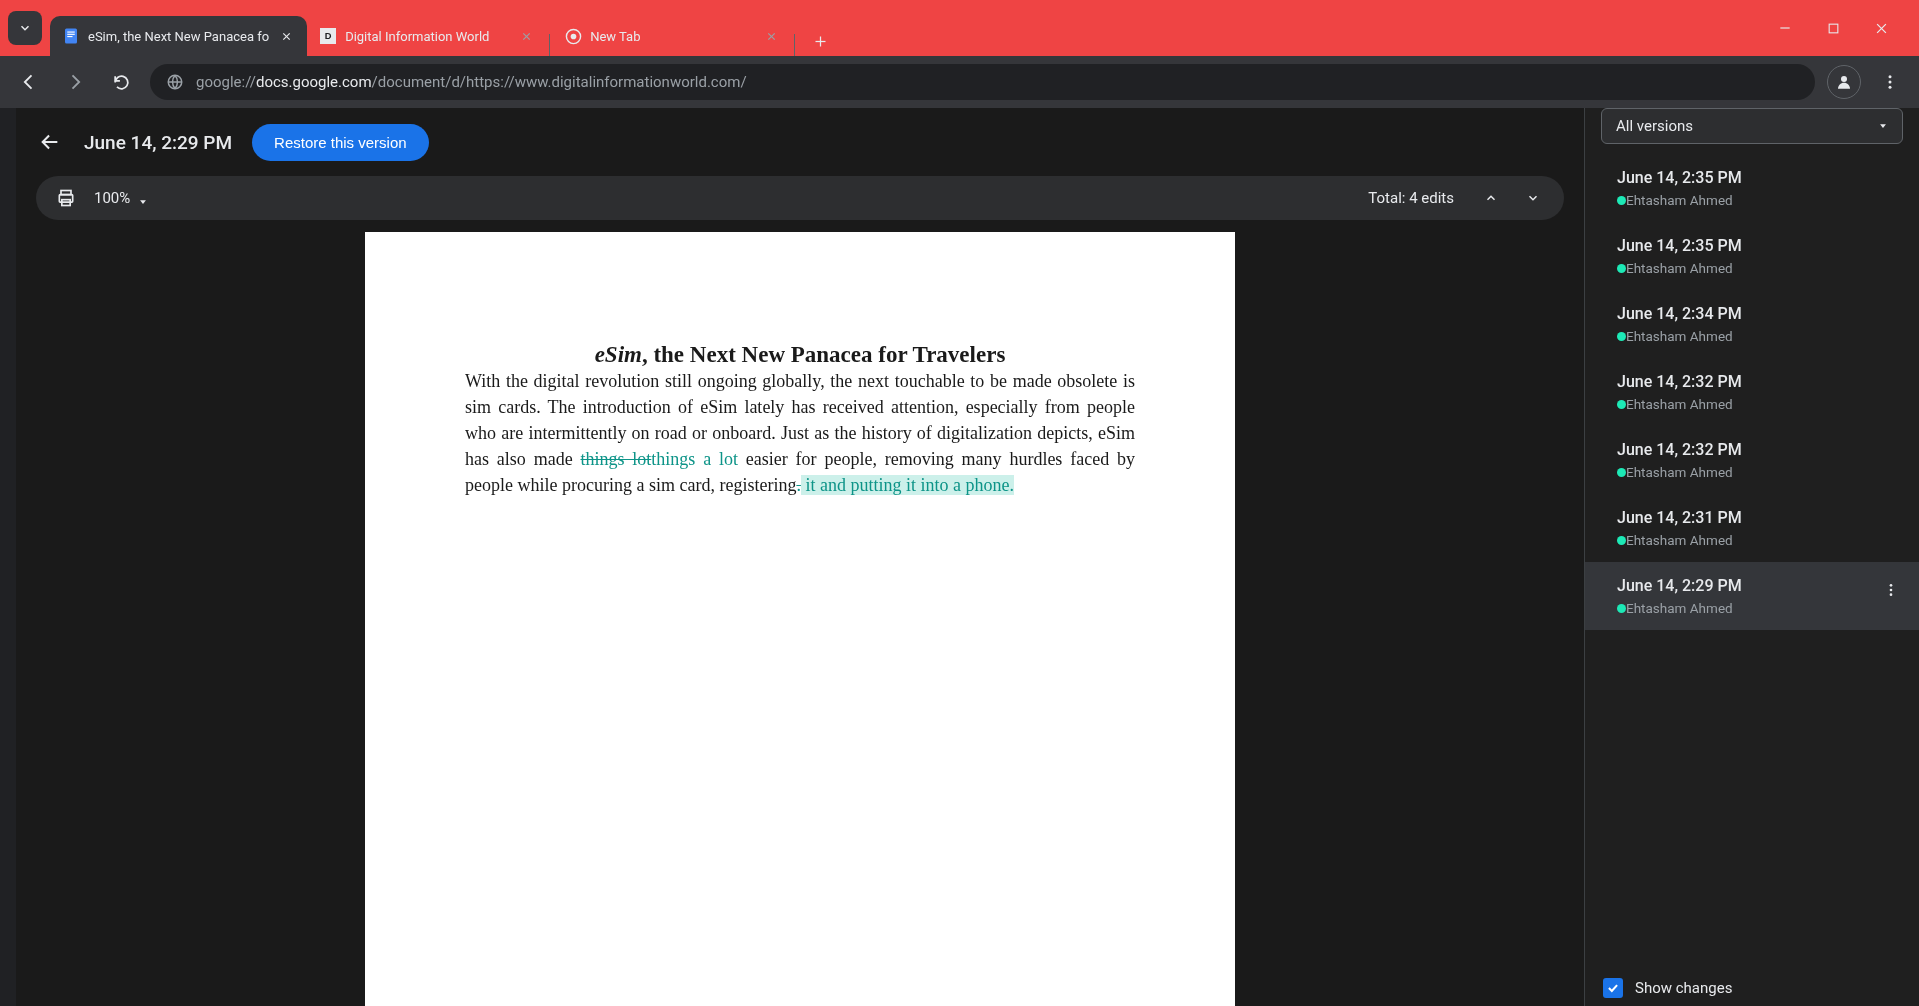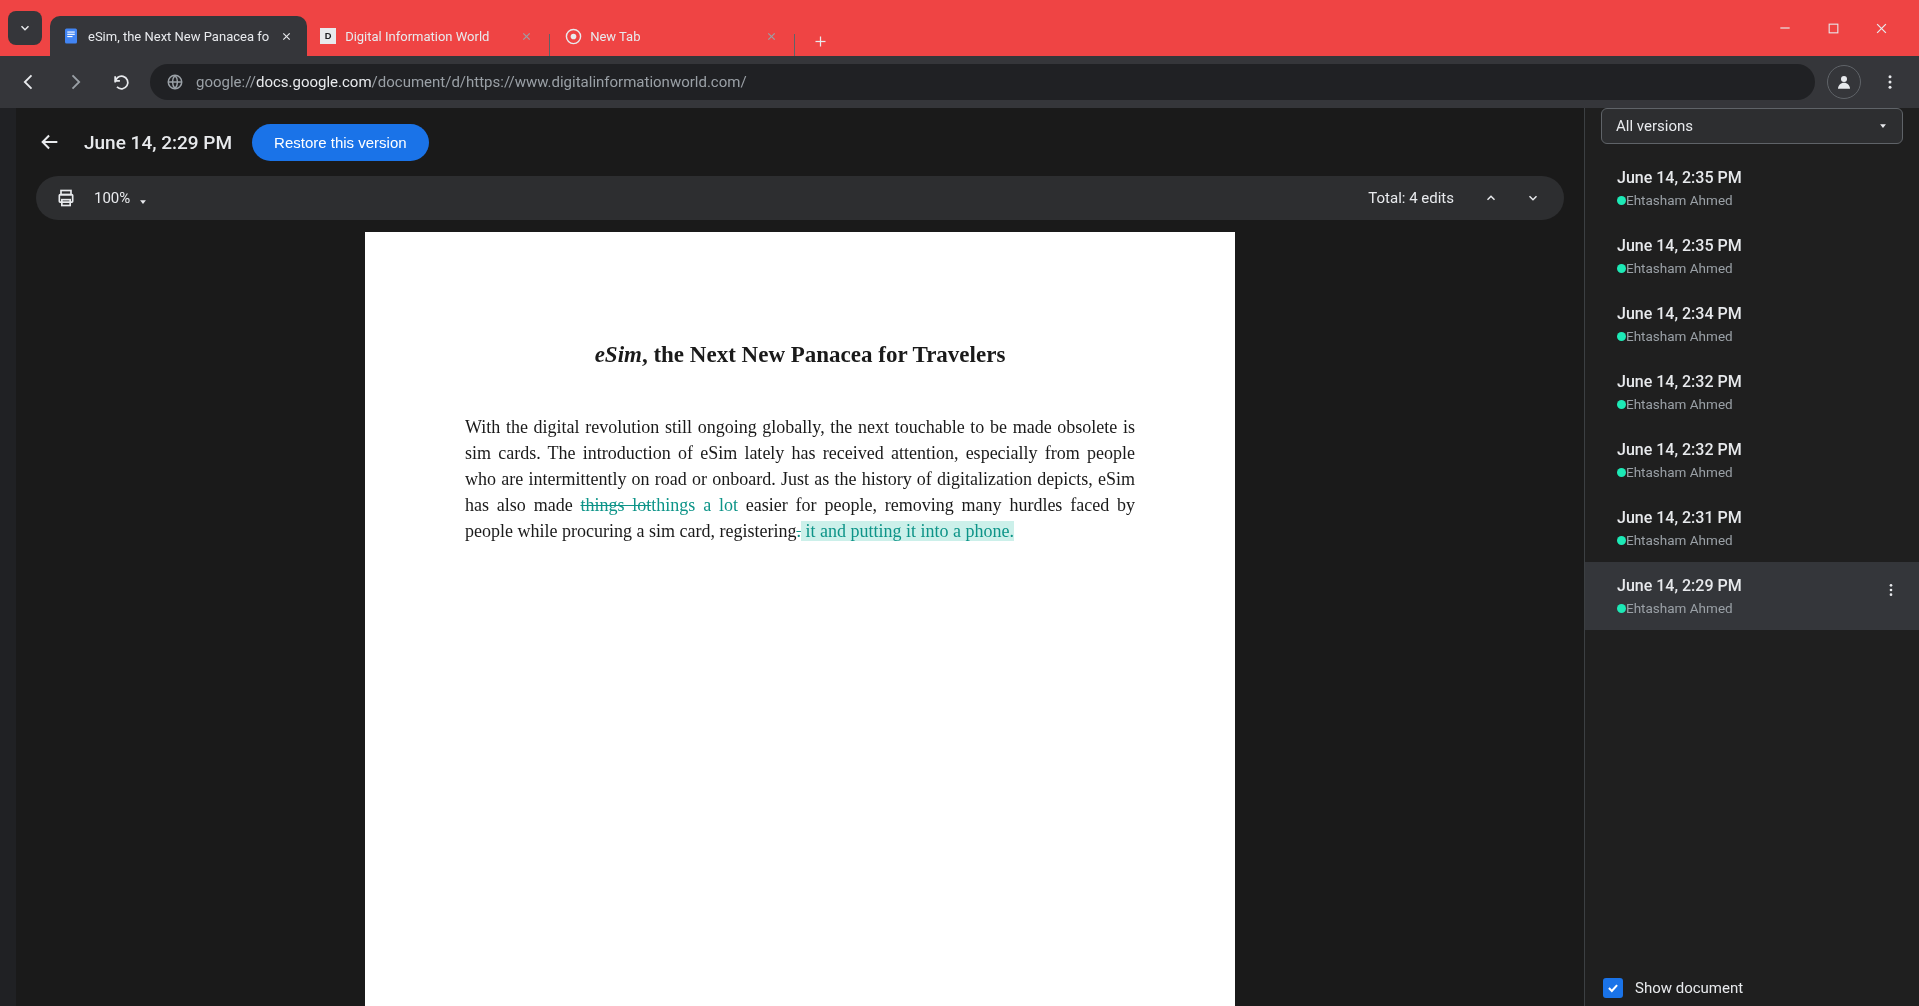--- a/index.html
+++ b/index.html
@@ -233,21 +233,20 @@
   min-height: 1100px;
   background: #fff;
   color: #000;
   padding: 110px 100px 80px 100px;
   font-family: Georgia, 'Times New Roman', serif;
 }
 .page-title {
   text-align: center;
   font-size: 23px;
   font-weight: 700;
-  margin-bottom: 46px;
   color: #1a1a1a;
 }
 .page-title .italic { font-style: italic; }
 .page-body {
   font-size: 18px;
   line-height: 1.45;
   text-align: justify;
   color: #1a1a1a;
 }
 .del {
@@ -590,16 +589,16 @@
             </svg>
           </div>
         </div>
       </div>
     <div class="sidebar-footer">
       <div class="checkbox">
         <svg width="14" height="14" viewBox="0 0 24 24" fill="none" stroke="#fff" stroke-width="3.5">
             <polyline points="5 12 10 17 19 7"></polyline>
           </svg>
       </div>
-      <span style="font-size:15px">Show document</span>
+      <span style="font-size:15px">Show changes</span>
     </div>
   </div>
 </div>
 
 </body></html>

